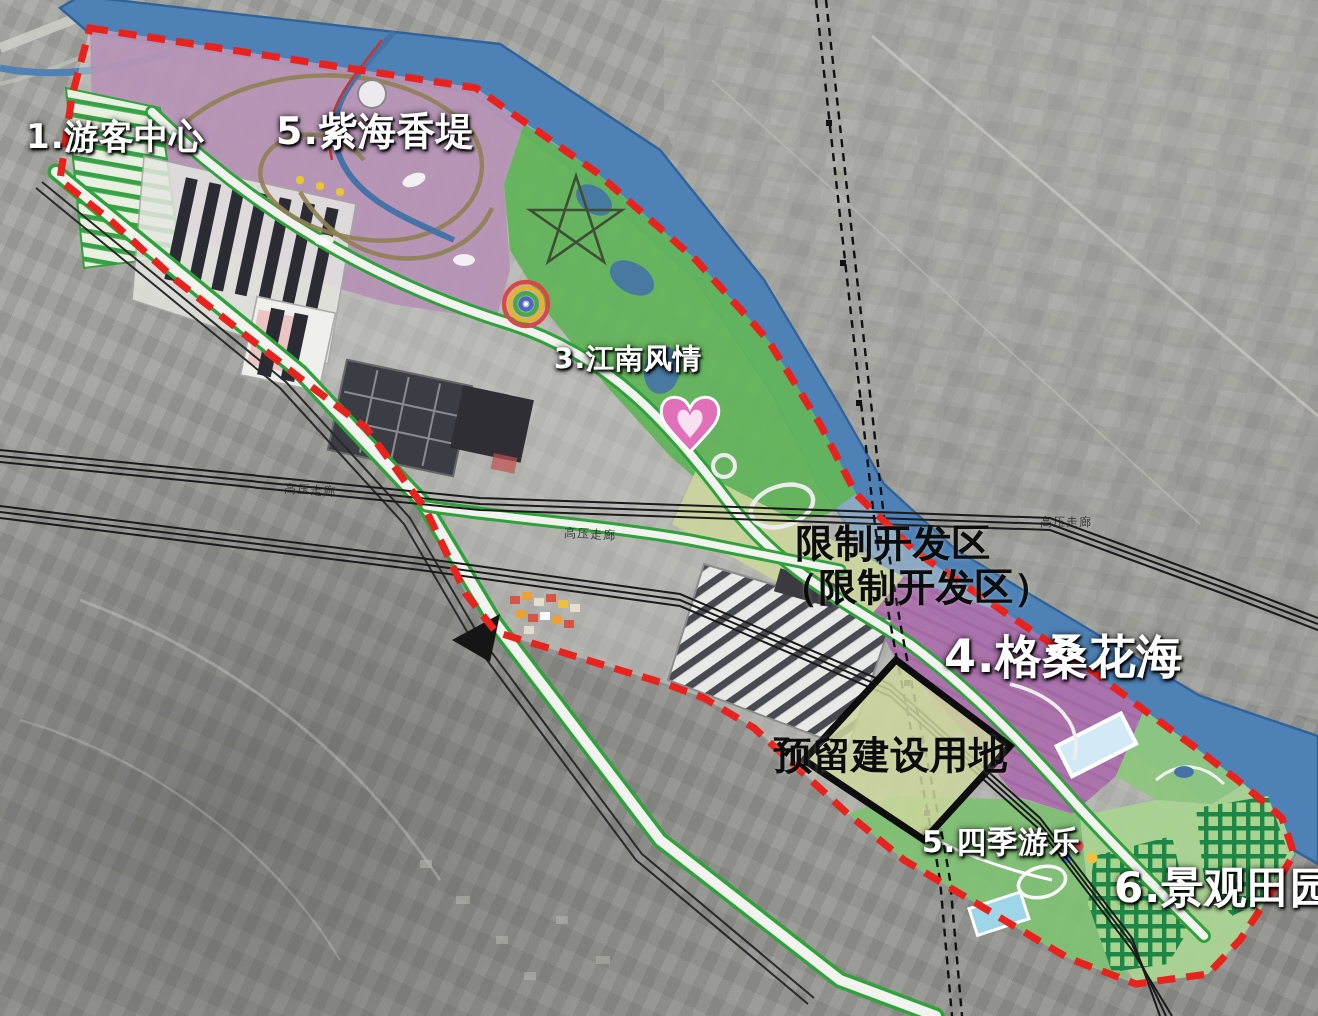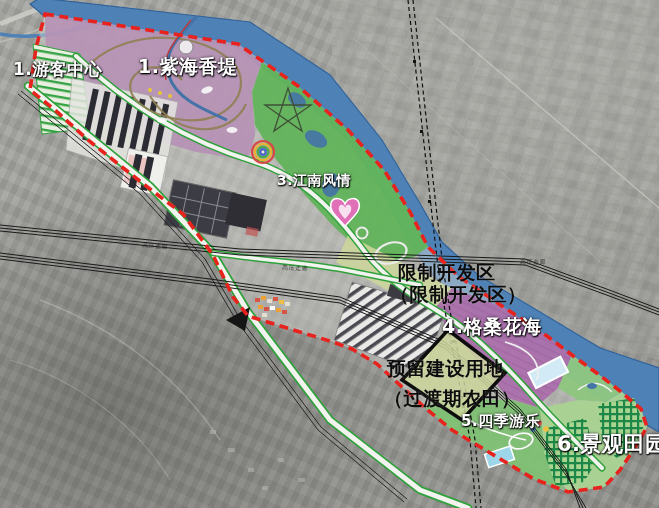--- a/index.html
+++ b/index.html
@@ -252,28 +252,27 @@
     <rect x="452" y="340" width="3" height="3"></rect>
         <rect x="462" y="405" width="3" height="3"></rect>
   </g>
 
   <polygon points="448,330 505,373 462,420 402,380" style="fill:var(--c-farmland_yellow_green,#ccd69c)" fill-opacity="0.85" stroke="#0d0d0d" stroke-width="3.5"></polygon>
 
   <polygon fill="none" style="stroke:var(--c-boundary_red,#e8231d)" stroke-width="3.6" stroke-dasharray="9 5.5" points="45,14 238,44 298,86 348,130 384,170 410,212 428,247 458,276 505,308 547,336 572,355 598,374 620,391 641,409 647,427 634,449 620,470 604,487 568,492 534,479 502,460 452,430 424,407 377,364 352,349 333,342 300,332 248,316 233,297 213,255 183,214 150,189 122,167 88,140 55,110 30,90 36,48"></polygon>
 </svg>
 
 <div class="lbl white" style="left:13px;top:60px;font-size:17px">1.游客中心</div>
-<div class="lbl white" style="left:138px;top:56px;font-size:19px">1.紫海香堤</div>
+<div class="lbl white" style="left:138px;top:56px;font-size:19px">5.紫海香堤</div>
 <div class="lbl white" style="left:277px;top:172px;font-size:14px">3.江南风情</div>
-<div class="lbl white" style="left:442px;top:316px;font-size:19px">4.格桑花海</div>
+<div class="lbl white" style="left:472px;top:316px;font-size:23px">4.格桑花海</div>
 <div class="lbl white" style="left:461px;top:413px;font-size:15px">5.四季游乐</div>
 <div class="lbl white" style="left:557px;top:432px;font-size:21px">6.景观田园</div>
 
 <div class="lbl black" style="left:398px;top:262px">限制开发区</div>
 <div class="lbl black" style="left:390px;top:284px">（限制开发区）</div>
-<div class="lbl black" style="left:387px;top:358px">预留建设用地</div>
-<div class="lbl black" style="left:384px;top:388px">（过渡期农田）</div>
+<div class="lbl black" style="left:387px;top:368px">预留建设用地</div>
 
 <div class="lbl tiny" style="left:142px;top:243px;transform:rotate(4deg)">高压走廊</div>
 <div class="lbl tiny" style="left:282px;top:265px;transform:rotate(3deg)">高压走廊</div>
 <div class="lbl tiny" style="left:520px;top:259px">高压走廊</div>
 
 </div>
 
 </body></html>

